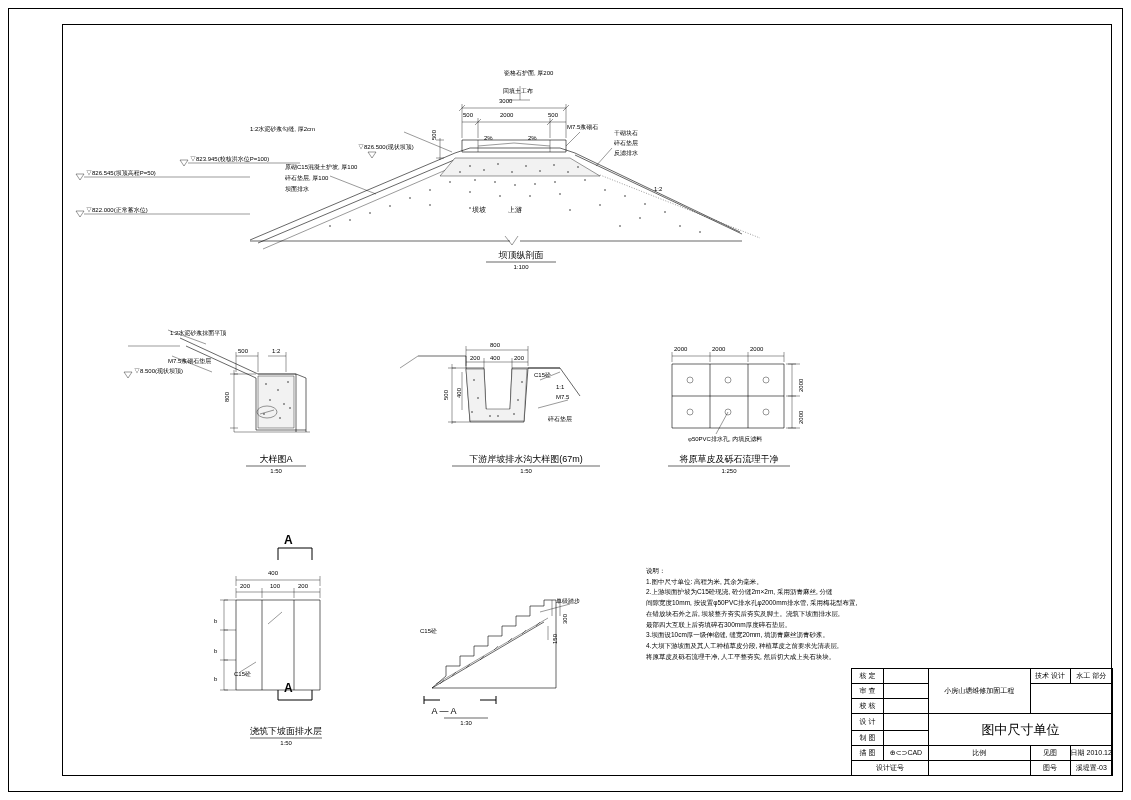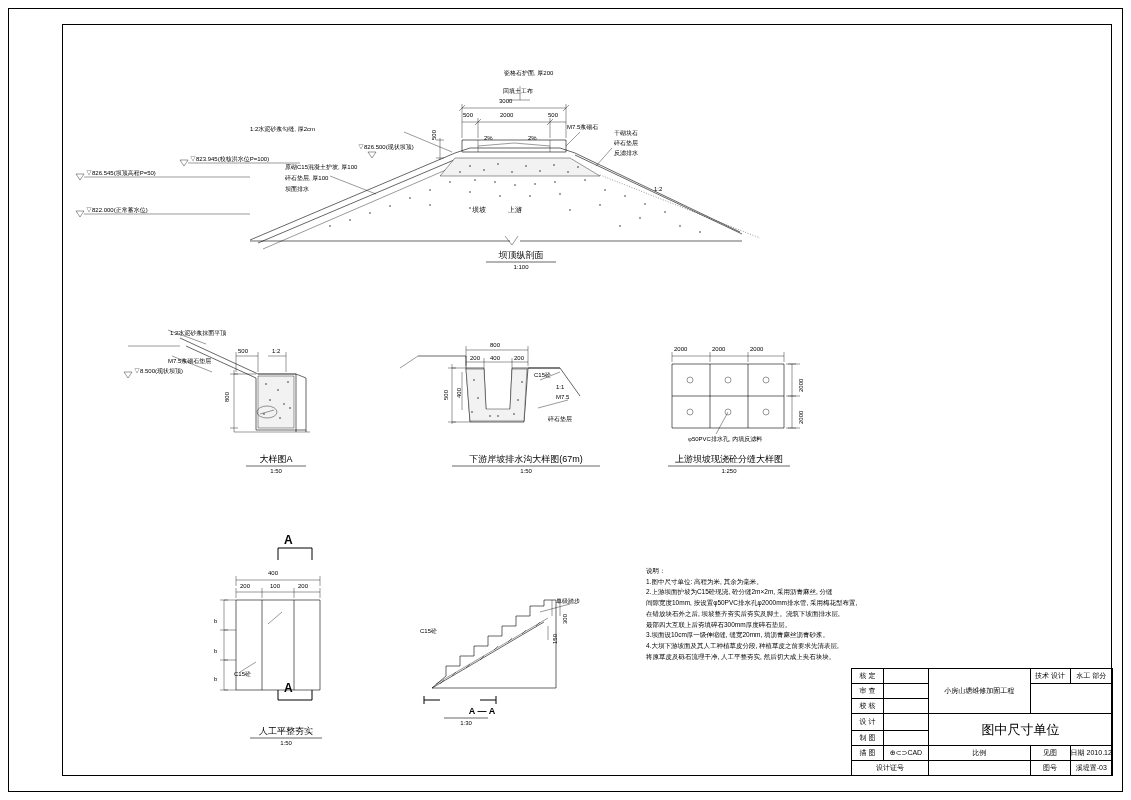--- a/index.html
+++ b/index.html
@@ -263,21 +263,21 @@
     <circle class="ln-t" cx="766" cy="412" r="3"></circle>
     <path class="ln-t" d="M728 412 L716 434"></path>
     <path class="ln" d="M668 466 L790 466"></path>
   </svg>
   <div class="lbl" style="left:674px;top:346px;">2000</div>
   <div class="lbl" style="left:712px;top:346px;">2000</div>
   <div class="lbl" style="left:750px;top:346px;">2000</div>
   <div class="lbl" style="left:798px;top:392px;transform:rotate(-90deg);transform-origin:left top;">2000</div>
   <div class="lbl" style="left:798px;top:424px;transform:rotate(-90deg);transform-origin:left top;">2000</div>
   <div class="lbl" style="left:688px;top:436px;">φ50PVC排水孔, 内填反滤料</div>
-  <div class="lbl ttl ctr" style="left:729px;top:454px;">上游坝坡现浇砼分缝大样图</div>
+  <div class="lbl ttl ctr" style="left:729px;top:454px;">将原草皮及砾石流理干净</div>
   <div class="lbl scale ctr" style="left:729px;top:468px;">1:250</div>
 
   <svg width="1131" height="800">
     <path class="ln" d="M236 600 L320 600 L320 690 L236 690 Z"></path>
     <path class="ln" d="M262 600 L262 690 M294 600 L294 690"></path>
     <path class="ln-t" d="M236 592 L320 592"></path>
     <path class="ln-t" d="M236 588 L236 598 M262 588 L262 598 M294 588 L294 598 M320 588 L320 598"></path>
     <path class="ln-t" d="M236 580 L320 580"></path>
     <path class="ln-t" d="M236 576 L236 586 M320 576 L320 586"></path>
     <path class="ln-t" d="M224 600 L236 600"></path>
@@ -298,21 +298,21 @@
   <div class="lbl" style="left:268px;top:570px;">400</div>
   <div class="lbl" style="left:240px;top:583px;">200</div>
   <div class="lbl" style="left:270px;top:583px;">100</div>
   <div class="lbl" style="left:298px;top:583px;">200</div>
   <div class="lbl" style="left:214px;top:618px;">b</div>
   <div class="lbl" style="left:214px;top:648px;">b</div>
   <div class="lbl" style="left:214px;top:676px;">b</div>
   <div class="lbl" style="left:234px;top:671px;">C15砼</div>
   <div class="lbl s12" style="left:284px;top:534px;font-weight:bold;">A</div>
   <div class="lbl s12" style="left:284px;top:682px;font-weight:bold;">A</div>
-  <div class="lbl ttl ctr" style="left:286px;top:726px;">人工平整夯实</div>
+  <div class="lbl ttl ctr" style="left:286px;top:726px;">浇筑下坡面排水层</div>
   <div class="lbl scale ctr" style="left:286px;top:740px;">1:50</div>
 
   <svg width="1131" height="800">
     <path class="ln" d="M432 688 L446 676 L446 666 L460 666 L460 656 L474 656 L474 646 L488 646 L488 636 L502 636 L502 626 L516 626 L516 616 L530 616 L530 606 L544 606 L544 600"></path>
     <path class="ln" d="M432 688 L544 622"></path>
     <path class="ln-t" d="M436 684 L548 618"></path>
     <path class="ln" d="M432 688 L556 688 L556 600 L544 600"></path>
     <g class="ln-t">
       <path d="M440 684 L444 680"></path>
         <path d="M452 676 L456 672"></path>
@@ -327,21 +327,21 @@
     <path class="ln-t" d="M552 600 L552 616 M560 600 L560 616"></path>
     <path class="ln-t" d="M548 626 L548 640"></path>
     <path class="ln-b" d="M424 696 L424 704 M424 700 L440 700"></path>
     <path class="ln-b" d="M496 696 L496 704 M496 700 L480 700"></path>
     <path class="ln" d="M444 718 L488 718"></path>
   </svg>
   <div class="lbl" style="left:556px;top:598px;">单级踏步</div>
   <div class="lbl" style="left:420px;top:628px;">C15砼</div>
   <div class="lbl" style="left:562px;top:624px;transform:rotate(-90deg);transform-origin:left top;">300</div>
   <div class="lbl" style="left:552px;top:644px;transform:rotate(-90deg);transform-origin:left top;">150</div>
-  <div class="lbl ttl ctr" style="left:482px;top:706px;font-weight:bold;">A — A</div>
+  <div class="lbl ttl ctr" style="left:444px;top:706px;">A — A</div>
   <div class="lbl scale ctr" style="left:466px;top:720px;">1:30</div>
 
   <div class="notes">
     <div class="nt">说明：</div>
     <div class="nt">1.图中尺寸单位: 高程为米, 其余为毫米。</div>
     <div class="nt">2.上游坝面护坡为C15砼现浇, 砼分缝2m×2m, 采用沥青麻丝, 分缝</div>
     <div class="nt">  间隙宽度10mm, 按设置φ50PVC排水孔φ2000mm排水管, 采用梅花型布置,</div>
     <div class="nt">  在错放块石外之后, 坝坡整齐夯实后夯实及脚土。浇筑下坡面排水层,</div>
     <div class="nt">  最部四大互联上后夯填碎石300mm厚度碎石垫层。</div>
     <div class="nt">3.坝面设10cm厚一级伸缩缝, 缝宽20mm, 填沥青麻丝沥青砂浆。</div>

